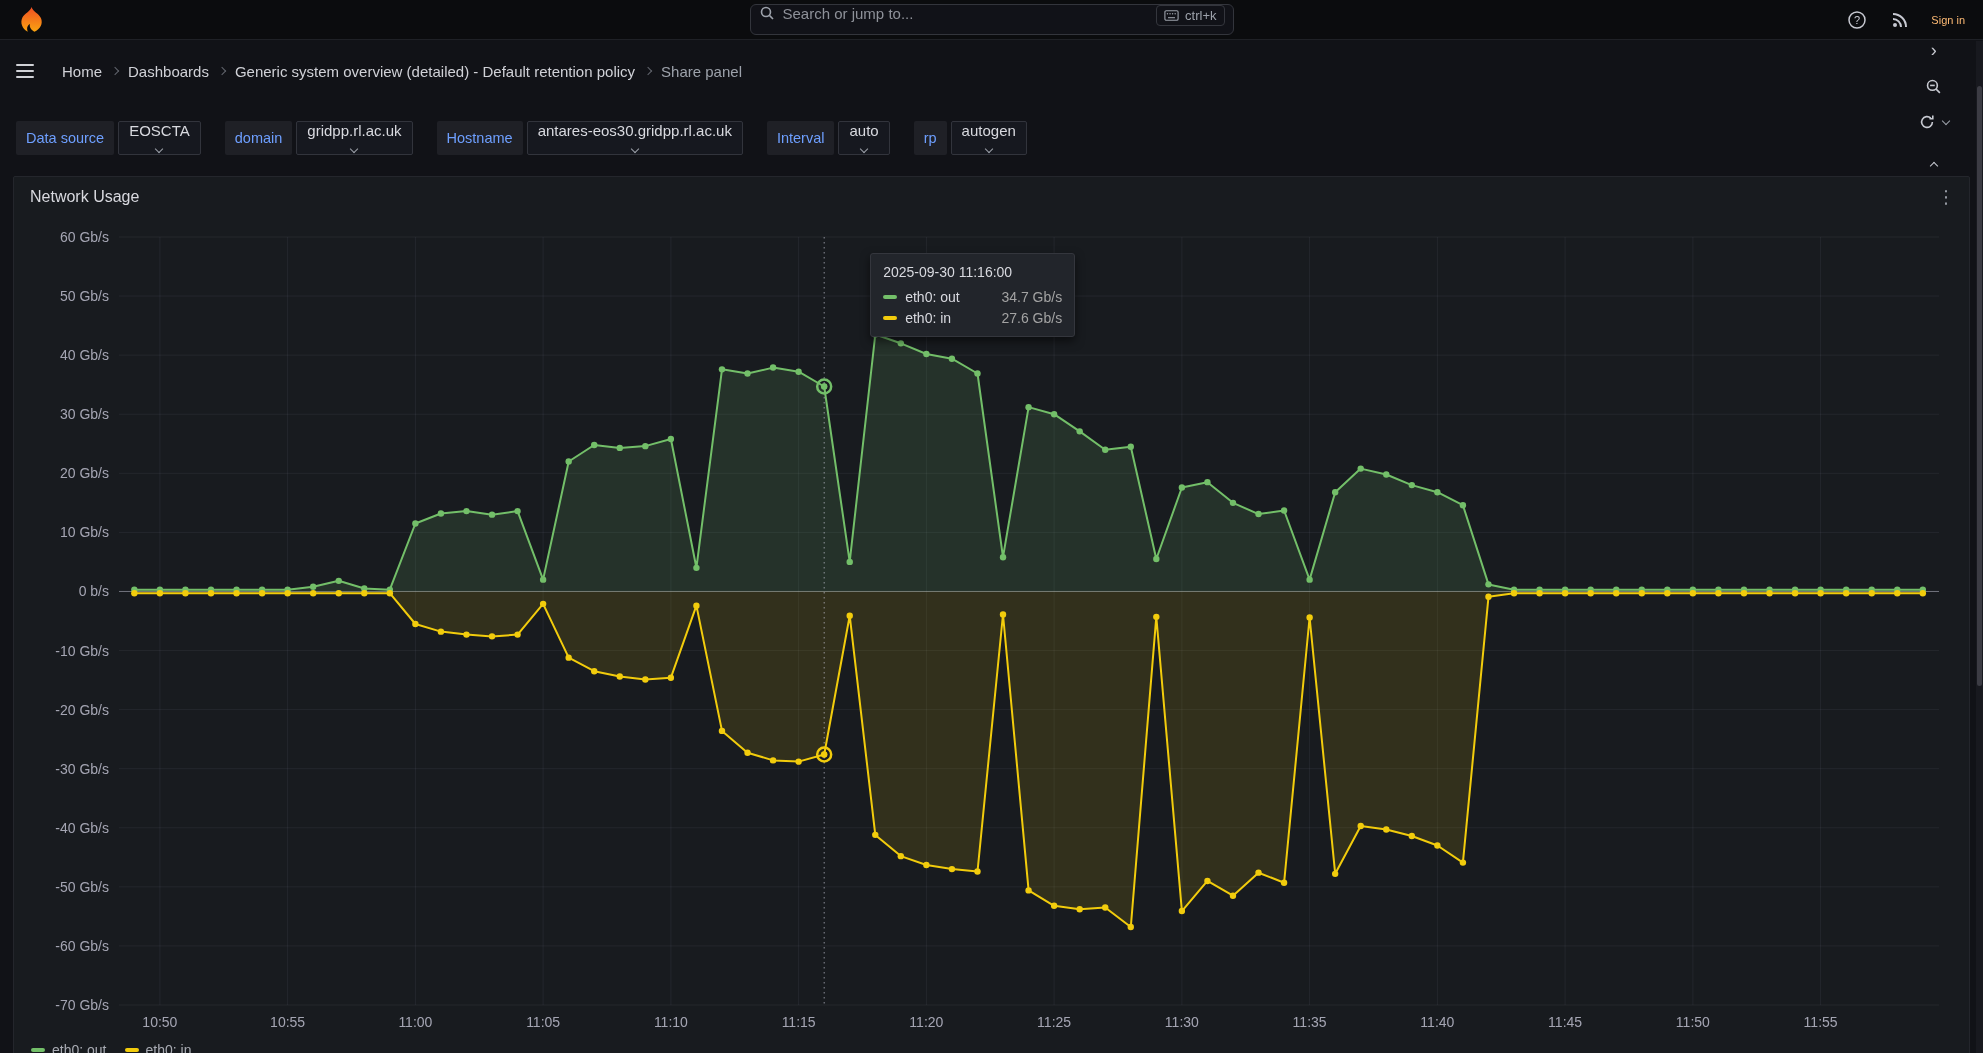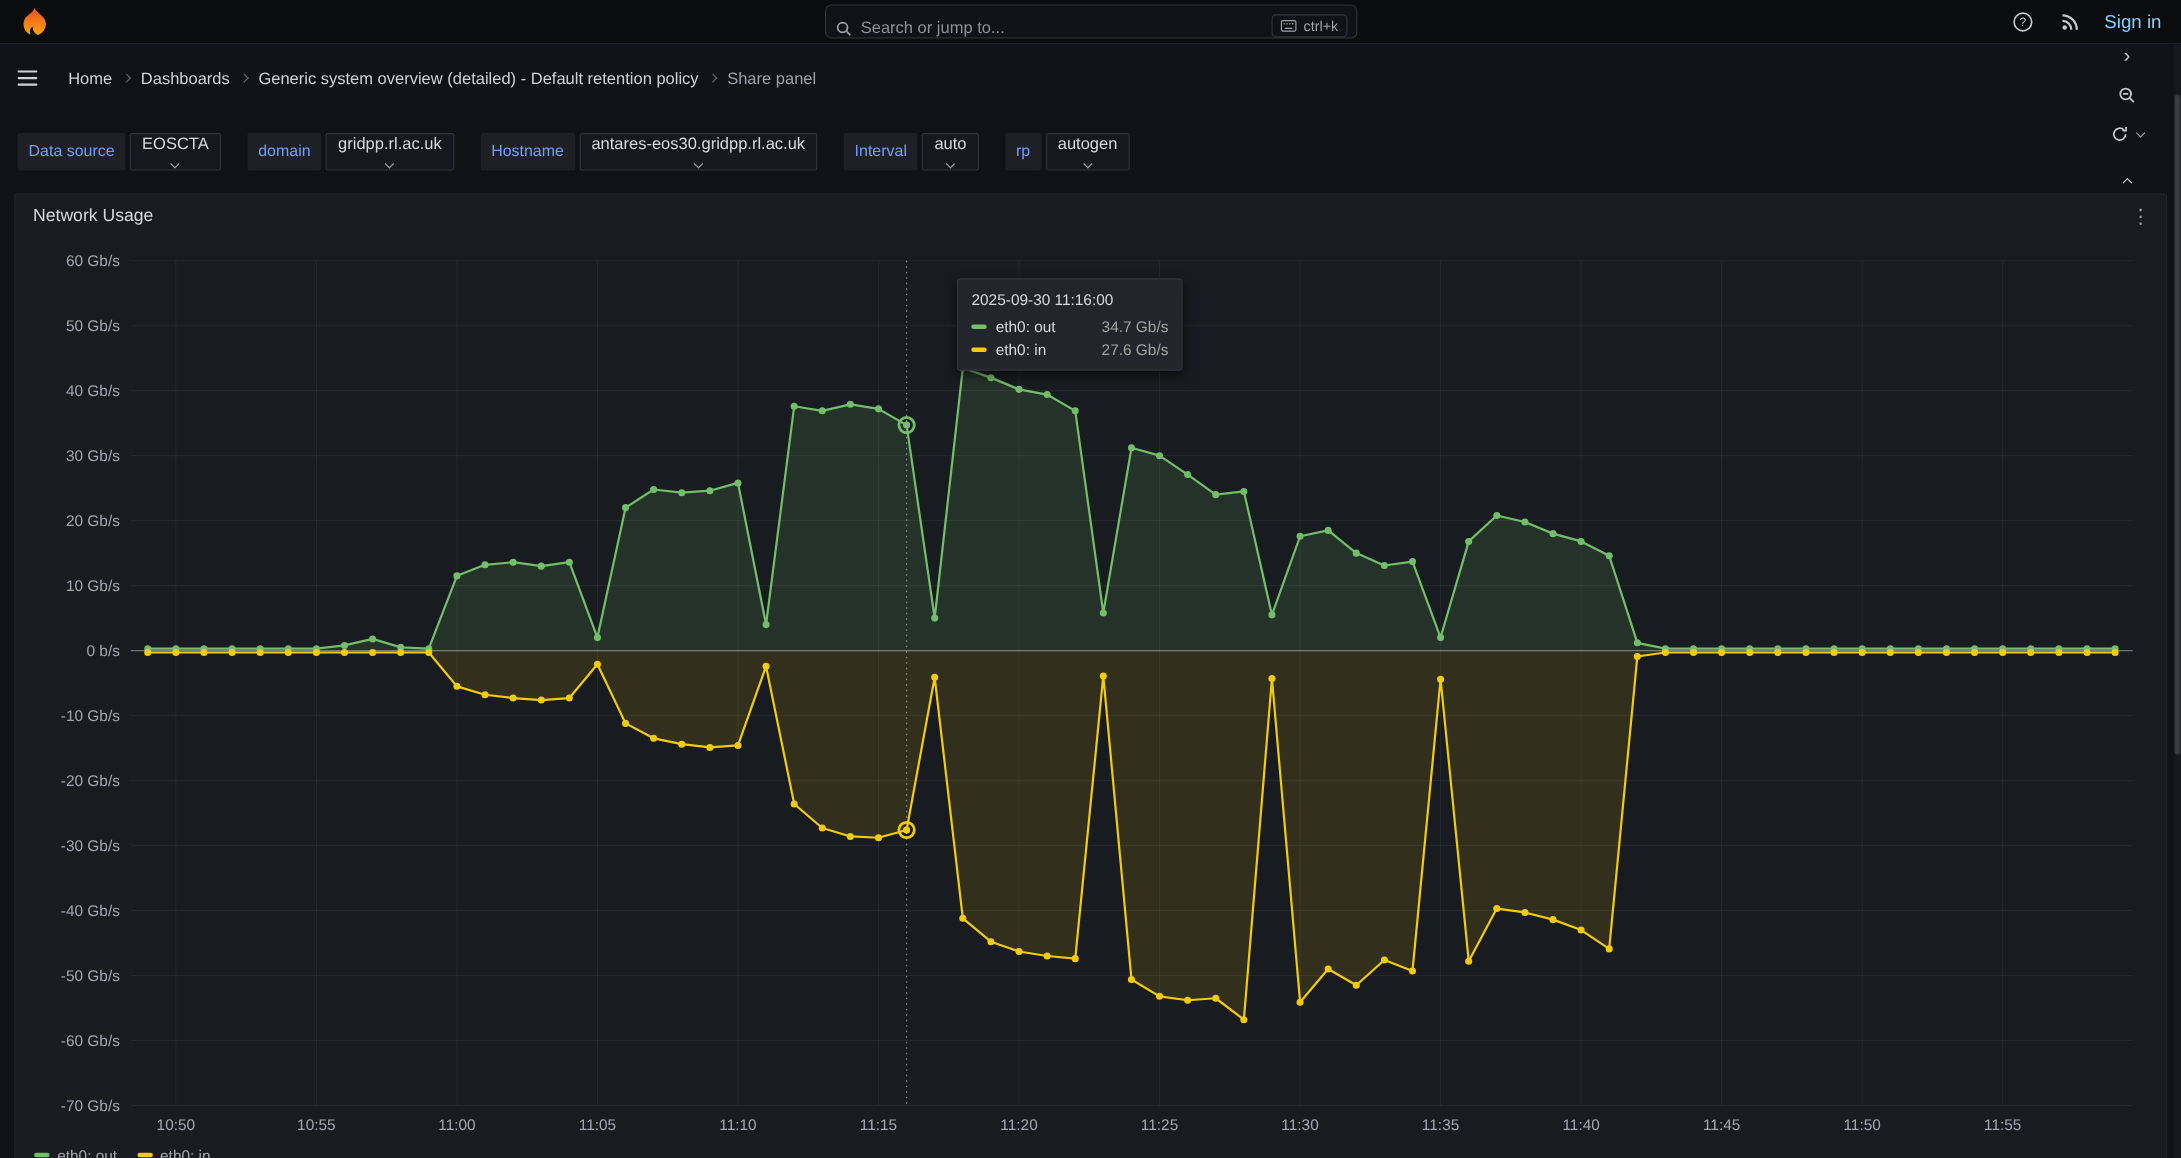--- a/index.html
+++ b/index.html
@@ -5,28 +5,28 @@
   * { box-sizing: border-box; margin: 0; padding: 0; }
   html, body { width: 1983px; height: 1053px; overflow: hidden; background: #111217;
     font-family: "Liberation Sans", "DejaVu Sans", sans-serif; color: #ccccdc; }
 
   
   .topbar { height: 40px; background: #0b0c0e; border-bottom: 1px solid #1f2126;
     display: flex; align-items: center; padding: 0 18px; position: relative; }
   .logo { width: 28px; height: 28px; display: flex; align-items: center; cursor: pointer; }
   .searchbox { position: absolute; left: 50%; transform: translateX(-50%);
     width: 484px; height: 31px; background: #111218; border: 1px solid #33353c;
-    border-radius: 6px; display: flex; align-items: flex-end; padding: 0 8px; gap: 8px; cursor: text; }
+    border-radius: 6px; display: flex; align-items: flex-start; padding: 0 8px; gap: 8px; cursor: text; }
   .searchbox .ph { color: #8e9199; font-size: 15px; flex: 1; }
   .kbd-badge { display: flex; align-items: center; gap: 6px; border: 1px solid #34363d;
     border-radius: 4px; padding: 2px 7px; color: #9da2ab; font-size: 13px; }
   .top-right { margin-left: auto; display: flex; align-items: center; gap: 20px; }
   .icon-btn { background: none; border: none; color: #c7c9d1; display: flex; align-items: center;
     justify-content: center; cursor: pointer; padding: 2px; }
-  .signin { color: #7dd3fc; font-size: 17px; cursor: pointer; }
+  .signin { color: #fdba74; font-size: 11px; cursor: pointer; }
 
   
   .toolbar { height: 62px; display: flex; align-items: center; padding: 0 16px; gap: 10px; }
   .burger { width: 30px; height: 30px; display: flex; flex-direction: column; justify-content: center;
     gap: 4px; background: none; border: none; cursor: pointer; margin-right: 6px; }
   .burger span { display: block; width: 18px; height: 2px; background: #d0d1d6; border-radius: 1px; }
   .crumbs { display: flex; align-items: center; gap: 10px; font-size: 15px; }
   .crumb { color: #d0d1d7; cursor: pointer; white-space: nowrap; }
   .crumb.current { color: #9da2ab; cursor: default; }
   .chev { width: 6px; height: 6px; border-right: 1.6px solid #62656d; border-bottom: 1.6px solid #62656d;

